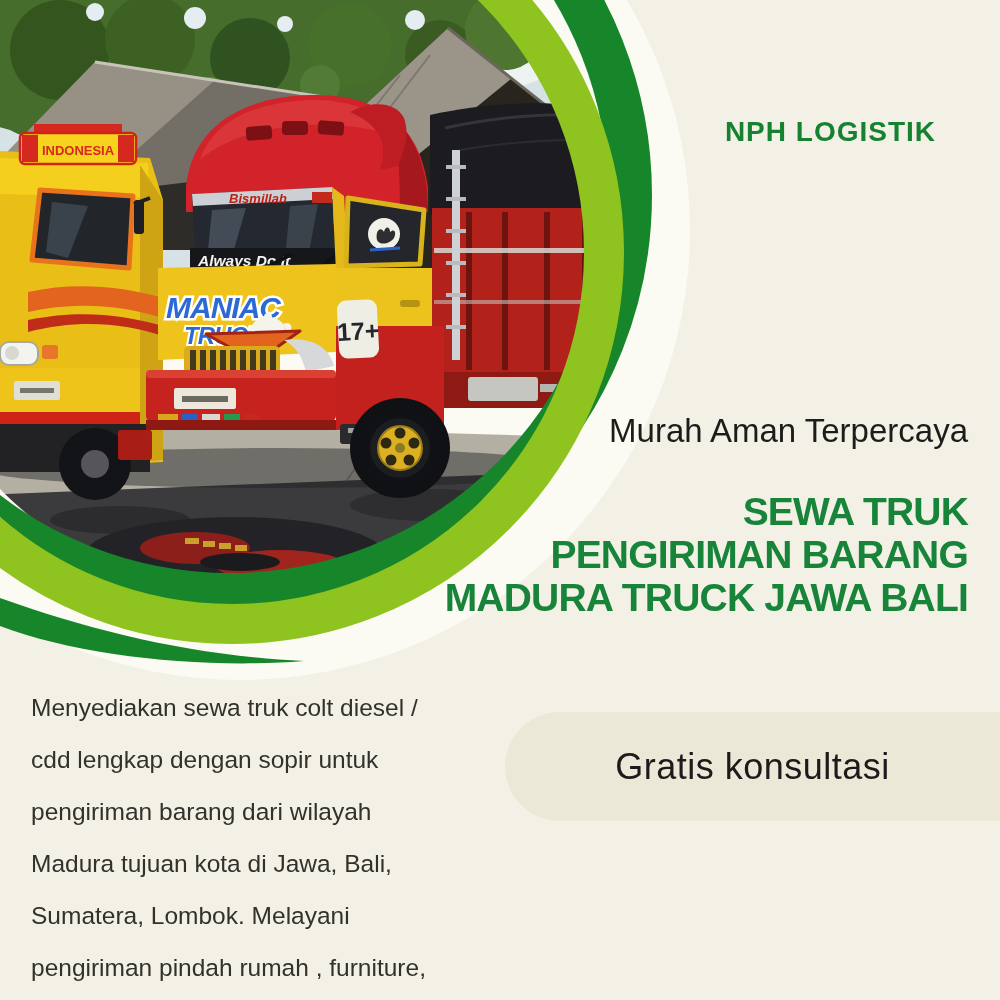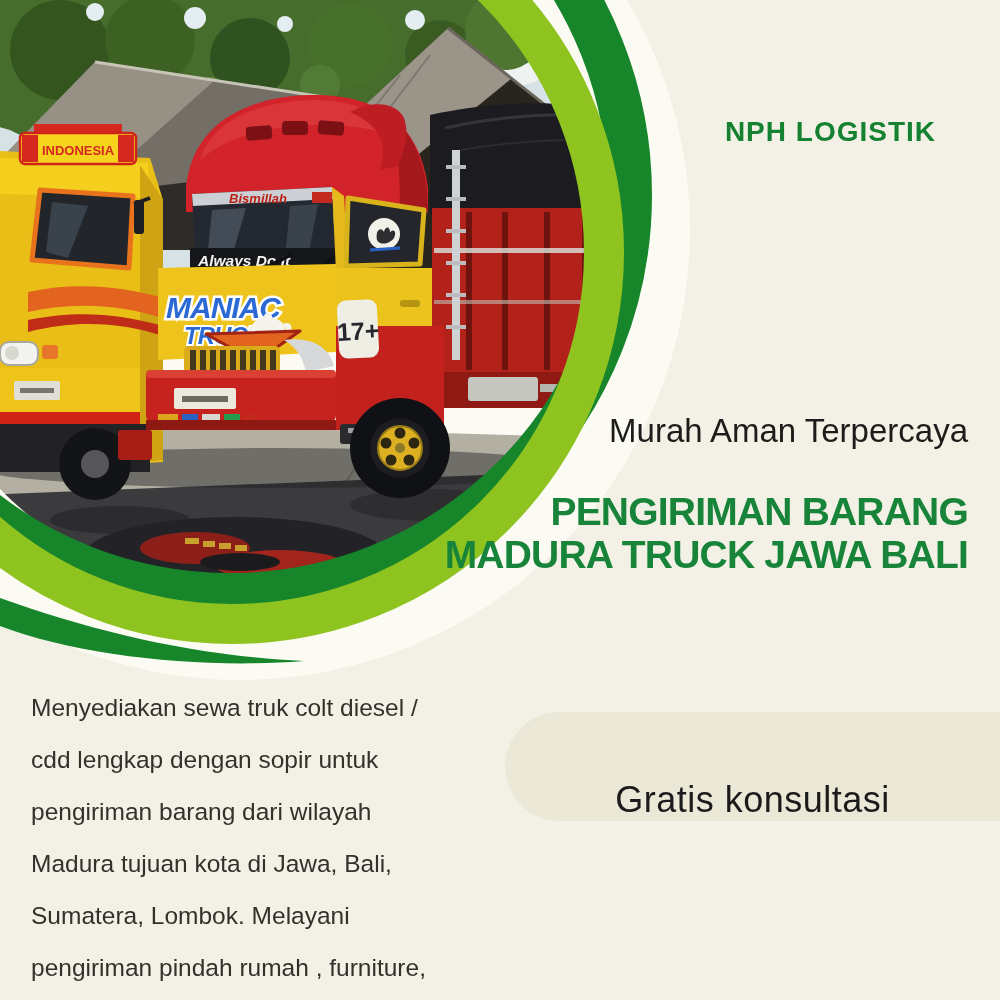--- a/index.html
+++ b/index.html
@@ -25,21 +25,21 @@
     white-space:nowrap;
   }
   .description{
     position:absolute; top:682px; left:31px; width:470px;
     font-size:24.5px; line-height:52px; color:#33312c;
     white-space:pre-line;
   }
   .cta-pill{
     position:absolute; top:712px; left:505px; right:0; height:109px;
     background:#ebe8d7; border-radius:58px 0 0 58px;
-    display:flex; align-items:flex-end; justify-content:center;
+    display:flex; align-items:center; justify-content:center;
     cursor:pointer;
   }
   .cta-pill span{font-size:36px; color:#1b1b1b; letter-spacing:0.5px;}
 </style>
 </head>
 <body>
 
 <div class="poster">
 
   <svg class="decor" viewBox="0 0 1000 1000" aria-hidden="true">
@@ -245,20 +245,21 @@
     <circle cx="232" cy="252" r="372" fill="none" stroke="#8fc320" stroke-width="40"></circle>
 
     <path d="M0,598 C95,632 195,656 304,661 C205,669 82,657 0,626 Z" fill="#17862b"></path>
   </svg>
 
   <div class="brand">NPH LOGISTIK</div>
 
   <div class="tagline">Murah Aman Terpercaya</div>
 
   <div class="headline">
+    <div>SEWA TRUK</div>
     <div>PENGIRIMAN BARANG</div>
     <div>MADURA TRUCK JAWA BALI</div>
   </div>
 
   <div class="description">Menyediakan sewa truk colt diesel /
 cdd lengkap dengan sopir untuk
 pengiriman barang dari wilayah
 Madura tujuan kota di Jawa, Bali,
 Sumatera, Lombok. Melayani
 pengiriman pindah rumah , furniture,

